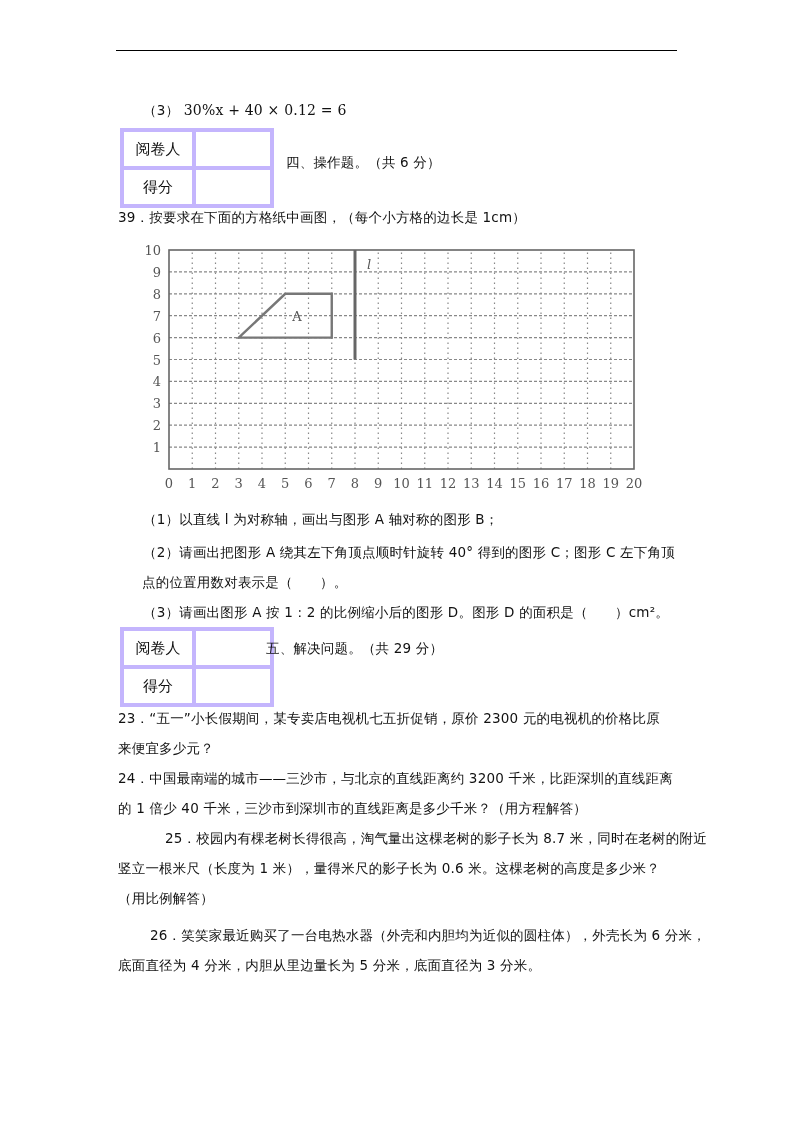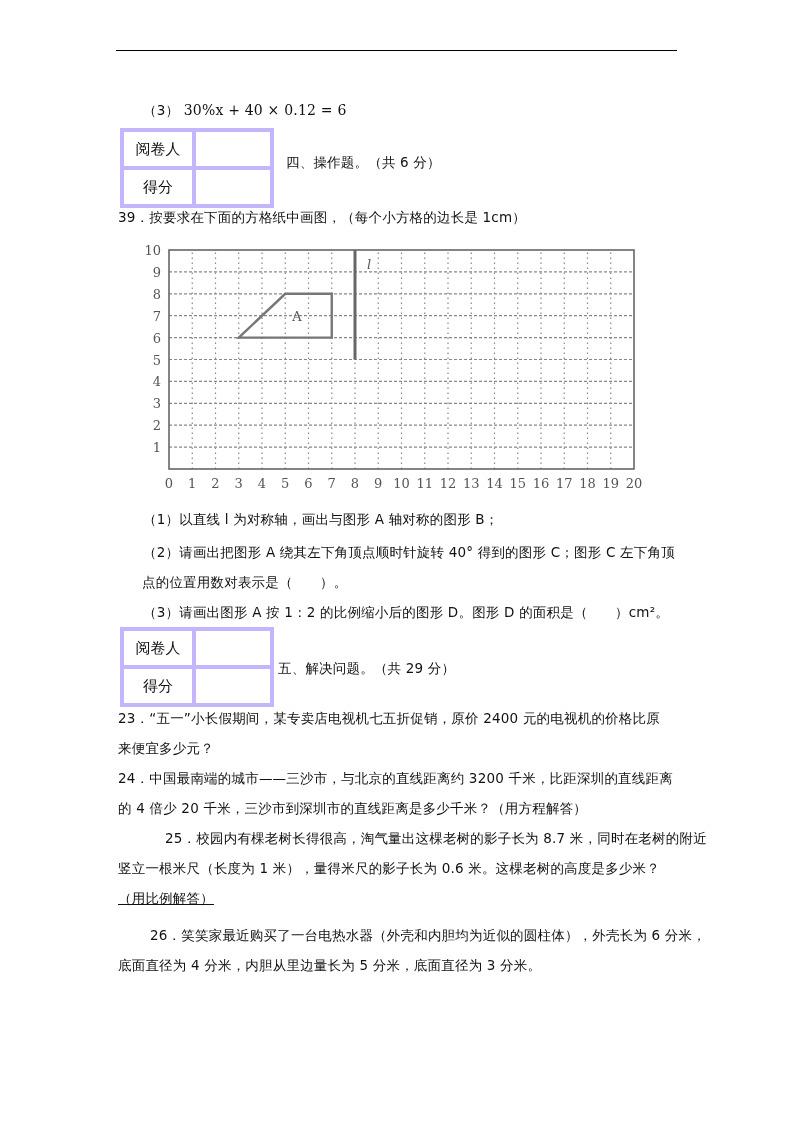--- a/index.html
+++ b/index.html
@@ -122,26 +122,26 @@
       <tr>
     <td>阅卷人</td>
     <td class="blank"></td>
   </tr>
   <tr>
     <td>得分</td>
     <td class="blank"></td>
   </tr>
 </tbody>
   </table>
-<div class="abs txt" style="left:266px; top:659px;margin-left:12px;">五、解决问题。（共 29 分）</div>
+<div class="abs txt" style="left:266px; top:639px;">五、解决问题。（共 29 分）</div>
 
-<div class="abs txt" style="left:118px; top:709px;">23．“五一”小长假期间，某专卖店电视机七五折促销，原价 2400 元的电视机的价格比原</div>
+<div class="abs txt" style="left:118px; top:709px;">23．“五一”小长假期间，某专卖店电视机七五折促销，原价 2300 元的电视机的价格比原</div>
 <div class="abs txt" style="left:118px; top:739px;">来便宜多少元？</div>
 
 <div class="abs txt" style="left:118px; top:769px;">24．中国最南端的城市——三沙市，与北京的直线距离约 3200 千米，比距深圳的直线距离</div>
-<div class="abs txt" style="left:118px; top:799px;">的 4 倍少 20 千米，三沙市到深圳市的直线距离是多少千米？（用方程解答）</div>
+<div class="abs txt" style="left:118px; top:799px;">的 1 倍少 40 千米，三沙市到深圳市的直线距离是多少千米？（用方程解答）</div>
 
 <div class="abs txt" style="left:118px; top:829px;margin-left:47px;">25．校园内有棵老树长得很高，淘气量出这棵老树的影子长为 8.7 米，同时在老树的附近</div>
 <div class="abs txt" style="left:118px; top:859px;">竖立一根米尺（长度为 1 米），量得米尺的影子长为 0.6 米。这棵老树的高度是多少米？</div>
-<div class="abs txt" style="left:118px; top:889px;text-decoration:underline;">（用比例解答）</div>
+<div class="abs txt" style="left:118px; top:889px;">（用比例解答）</div>
 
 <div class="abs txt" style="left:118px; top:926px;margin-left:32px;">26．笑笑家最近购买了一台电热水器（外壳和内胆均为近似的圆柱体），外壳长为 6 分米，</div>
 <div class="abs txt" style="left:118px; top:956px;">底面直径为 4 分米，内胆从里边量长为 5 分米，底面直径为 3 分米。</div>
 
 </body></html>

